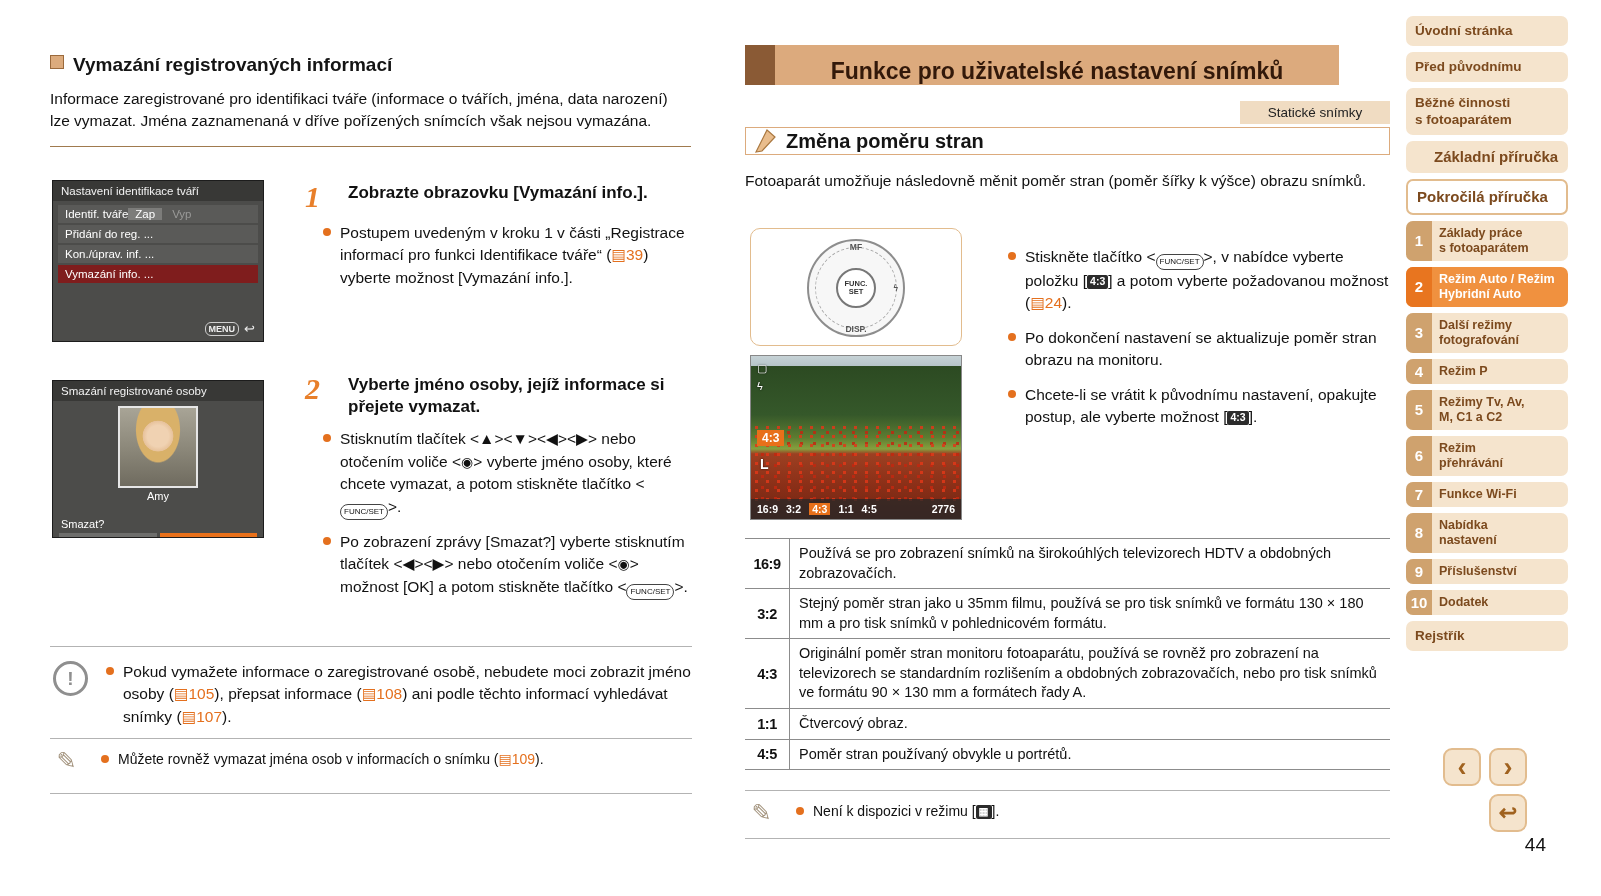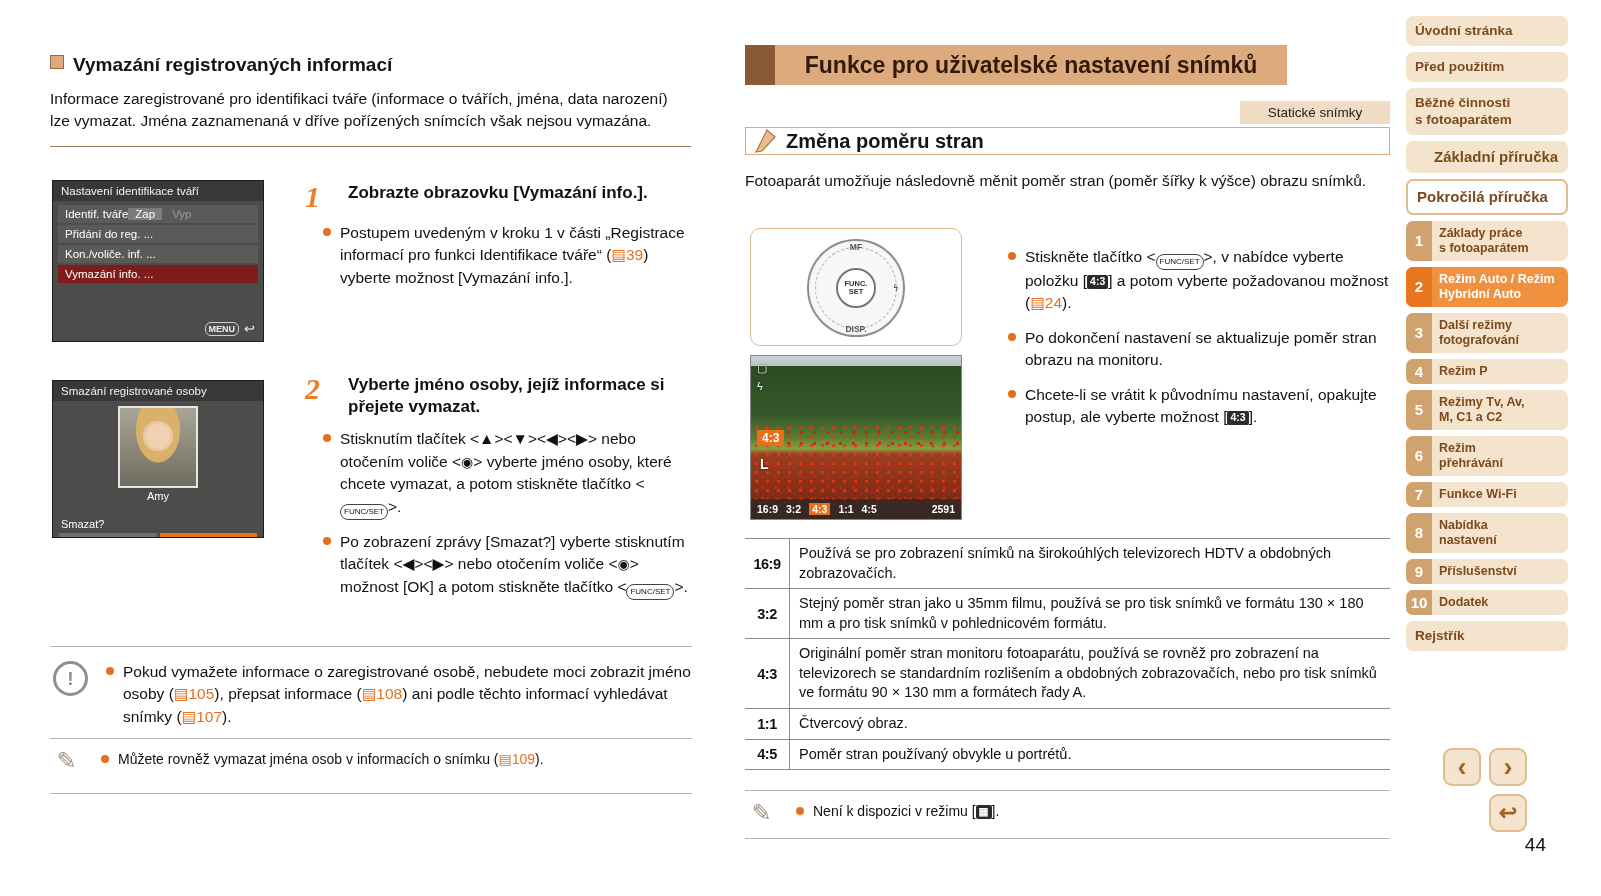--- a/index.html
+++ b/index.html
@@ -48,21 +48,21 @@
   .bullet.small{font-size:14px;}
   .btxt{display:inline;}
 
   .warn-block{left:50px;top:646px;width:642px;display:flex;gap:18px;padding-top:14px;border-top:1px solid #b3b3b3;}
   .warn-icon{flex:none;width:29px;height:29px;margin-left:3px;border:3px solid #8f8f8f;border-radius:50%;color:#8f8f8f;font-weight:bold;font-size:19px;display:flex;align-items:center;justify-content:center;}
   .note-block{display:flex;gap:18px;align-items:flex-start;padding:10px 0 13px;border-top:1px solid #b3b3b3;border-bottom:1px solid #b3b3b3;}
   .note1{left:50px;top:738px;width:642px;}
   .note-icon{flex:none;width:33px;text-align:center;font-size:24px;color:#a3937d;line-height:1;}
 
   
-  .r-header{left:745px;top:45px;width:542px;height:40px;background:#dcaa7d;display:flex;align-items:center;}
+  .r-header{left:745px;top:45px;width:594px;height:40px;background:#dcaa7d;display:flex;align-items:flex-end;}
   .r-header-block{flex:none;width:30px;height:40px;background:#8a5a35;}
   .r-header-title{flex:1;text-align:center;font-size:23px;font-weight:bold;color:#33190a;}
   .r-tag{left:1240px;top:101px;width:150px;height:23px;background:#f0dcc2;color:#222;font-size:13.5px;display:flex;align-items:center;justify-content:center;}
   .r-section{left:745px;top:127px;width:645px;height:28px;border:1px solid #dcab7d;background:#fff;display:flex;align-items:center;gap:10px;padding-left:8px;}
   .r-section-title{font-size:20px;font-weight:bold;color:#141414;}
   .pen-icon{flex:none;width:22px;height:26px;}
   .r-intro{left:745px;top:170px;width:645px;font-size:15.5px;line-height:1.45;}
 
   .dial-box{left:750px;top:228px;width:212px;height:118px;border:1.5px solid #e2bc8e;border-radius:10px;background:#fff;}
   .dial-outer{position:relative;width:94px;height:94px;margin:10px auto;border:2px solid #8d8d8d;border-radius:50%;background:#f7f7f7;}
@@ -132,21 +132,21 @@
   <div class="abs left-intro">Informace zaregistrované pro identifikaci tváře (informace o tvářích, jména, data narození) lze vymazat. Jména zaznamenaná v dříve pořízených snímcích však nejsou vymazána.</div>
 
   <div class="abs cam screen1">
     <div class="cam-title">Nastavení identifikace tváří</div>
     <div class="cam-row row-split">
       <span>Identif. tváře</span>
       <span class="chip-on">Zap</span>
       <span class="chip-off">Vyp</span>
     </div>
     <div class="cam-row">Přidání do reg. ...</div>
-    <div class="cam-row">Kon./voliče. inf. ...</div>
+    <div class="cam-row">Kon./úprav. inf. ...</div>
     <div class="cam-row sel">Vymazání info. ...</div>
     <div class="cam-foot">
       <span class="menu-chip">MENU</span>
       <span class="menu-ret">↩</span>
     </div>
   </div>
 
   <div class="abs step step1">
     <div class="step-head">
       <span class="step-num">1</span>
@@ -236,21 +236,21 @@
       <span>ϟ</span>
     </div>
     <span class="ratio-badge">4:3</span>
     <span class="size-l">L</span>
     <div class="ph-bar">
       <span>16:9</span>
       <span>3:2</span>
       <span class="ph-sel">4:3</span>
       <span>1:1</span>
       <span>4:5</span>
-      <span class="ph-shots">2591</span>
+      <span class="ph-shots">2776</span>
     </div>
   </div>
 
   <div class="abs r-bullets">
     <div class="bullet">
       <span class="dot"></span>
       <span class="btxt"><span>Stiskněte tlačítko &lt;</span><span class="seg-funcset">FUNC/SET</span><span>&gt;, v nabídce vyberte položku [</span><span class="seg-badge">4:3</span><span>] a potom vyberte požadovanou možnost (</span><span class="seg-link">▤24</span><span>).</span></span>
     </div>
     <div class="bullet">
       <span class="dot"></span>
@@ -288,21 +288,21 @@
   <div class="abs note-block r-note">
     <div class="note-icon">✎</div>
     <div class="bullet small">
       <span class="dot"></span>
       <span class="btxt"><span>Není k dispozici v režimu [</span><span class="seg-badge">▦</span><span>].</span></span>
     </div>
   </div>
 
   <div class="abs sidebar">
     <div class="sb-item">Úvodní stránka</div>
-    <div class="sb-item">Před použitím</div>
+    <div class="sb-item">Před původnímu</div>
     <div class="sb-item">Běžné činnosti
 s fotoaparátem</div>
     <div class="sb-item sb-basic">Základní příručka</div>
     <div class="sb-item sb-adv">Pokročilá příručka</div>
 
     <div class="sb-chapter">
       <span class="sb-num">1</span>
       <span class="sb-chap-label">Základy práce
 s fotoaparátem</span>
     </div>

